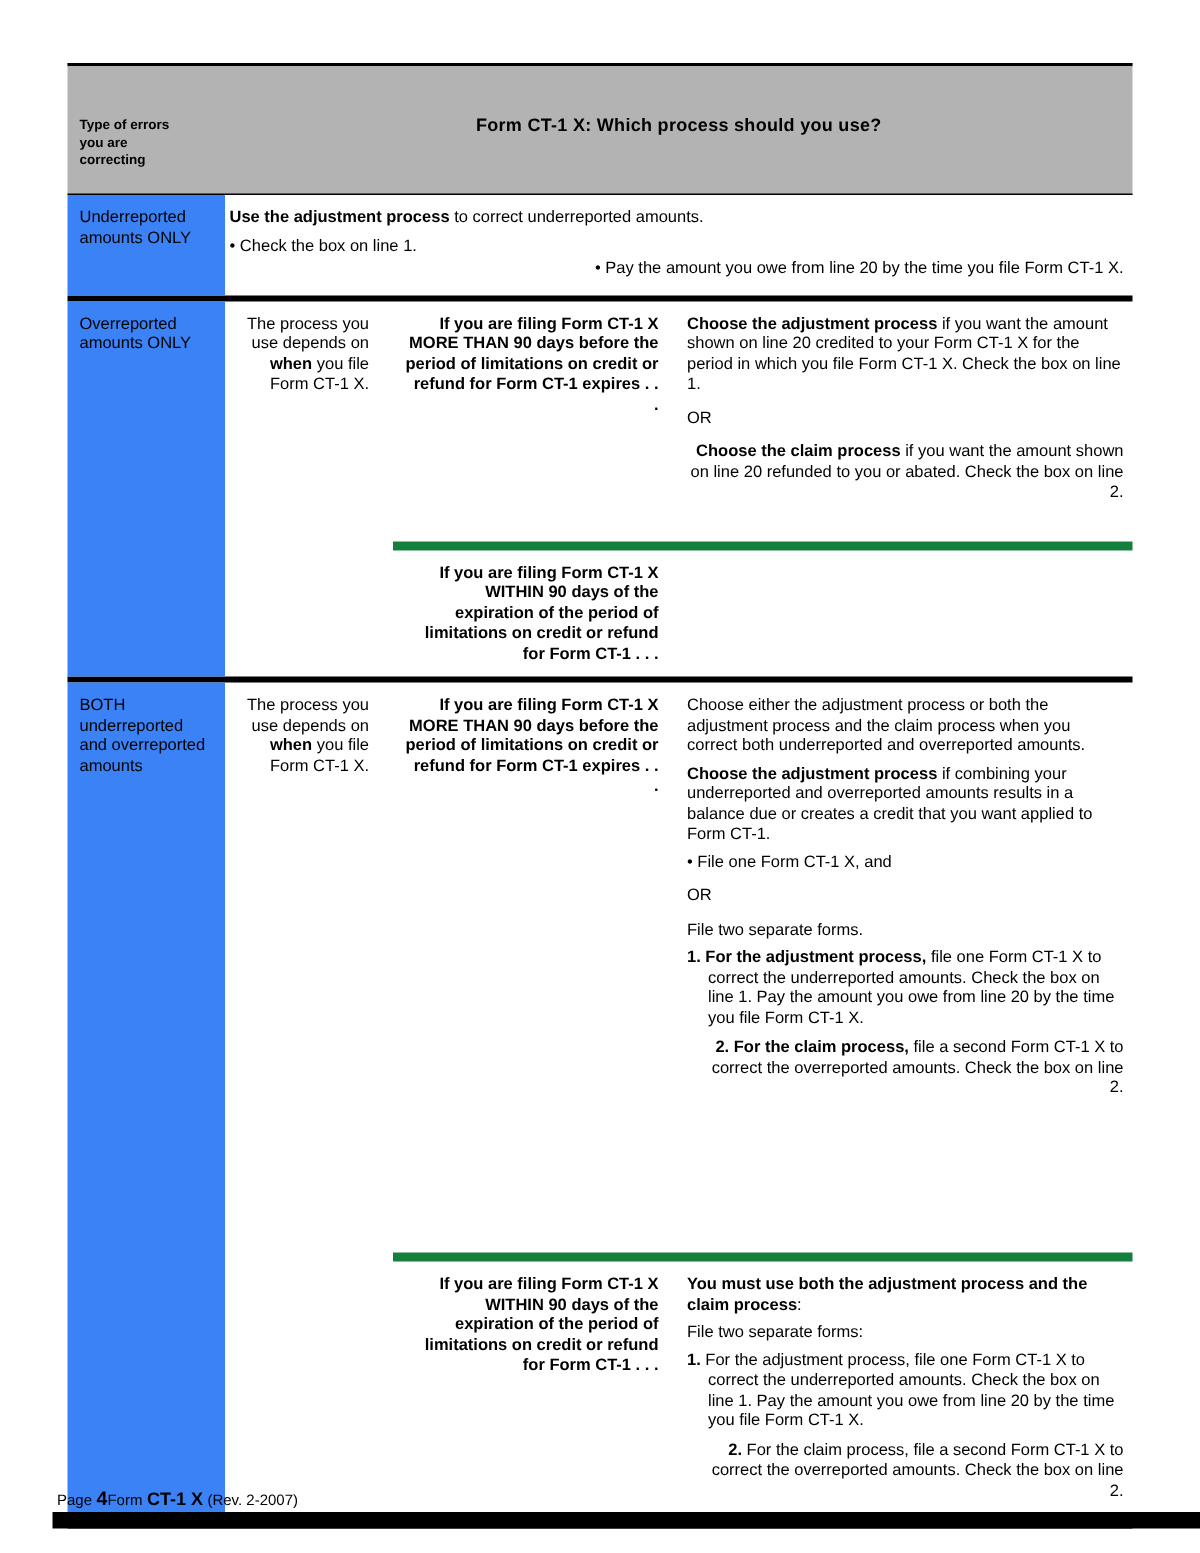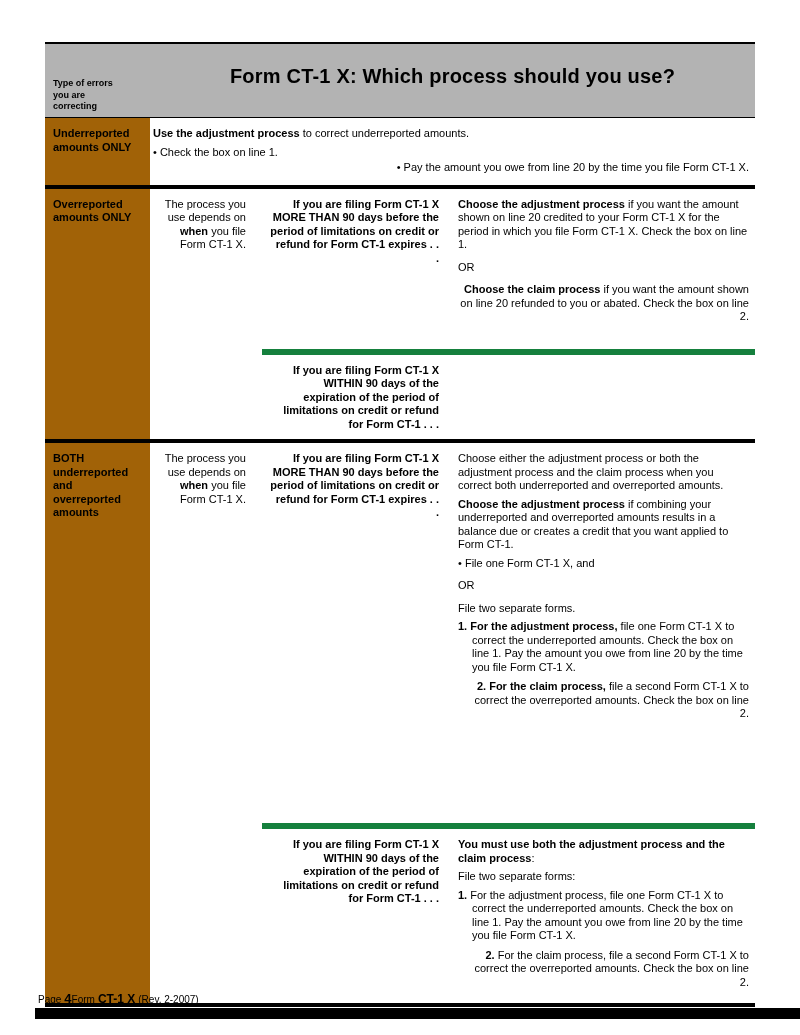--- a/index.html
+++ b/index.html
@@ -2,29 +2,29 @@
 <html><head>
 <meta charset="utf-8">
 <style>
   * { margin:0; padding:0; box-sizing:border-box; }
   html,body { background:#ffffff; }
   .page { position:relative; width:800px; height:1035px; background:#fff;
           font-family:"Liberation Sans", sans-serif; color:#000; overflow:hidden; }
   .table { position:absolute; left:45px; top:42px; width:710px; }
 
   .thead { display:grid; grid-template-columns:105px 1fr; background:#b3b3b3;
-           border-top:2px solid #000; border-bottom:1px solid #000; height:76px; }
+           border-top:2px solid #000; border-bottom:1px solid #000; height:88px; }
   .corner { font-size:9px; font-weight:700; line-height:1.28; padding:34px 24px 4px 8px; }
-  .title  { font-size:20px; font-weight:700; display:flex; align-items:center;
+  .title  { font-size:12px; font-weight:700; display:flex; align-items:center;
             justify-content:center; padding-bottom:8px; letter-spacing:0.2px; }
 
   .row { display:grid; font-size:11px; line-height:13.5px; }
   .cols2 { grid-template-columns:105px 1fr; }
   .cols3 { grid-template-columns:105px 112px 1fr; }
-  .lab  { background:#a16207; font-weight:700; padding:9px 8px 8px 8px; }
+  .lab  { background:#3b82f6; font-weight:400; padding:9px 8px 8px 8px; }
   .when { padding:9px 16px 8px 8px; }
   .merged { padding:9px 10px 8px 9px; }
   .subs .sub { display:grid; grid-template-columns:193px 1fr; }
   .subs .sub + .sub { border-top:6px solid #15803d; }
   .cond { font-weight:700; padding:9px 16px 8px 8px; }
   .res  { padding:9px 6px 8px 3px; }
   .bar  { height:4px; background:#000; }
 
   .blk { margin-bottom:5px; }
   .blk:last-child { margin-bottom:0;text-align:right; }

